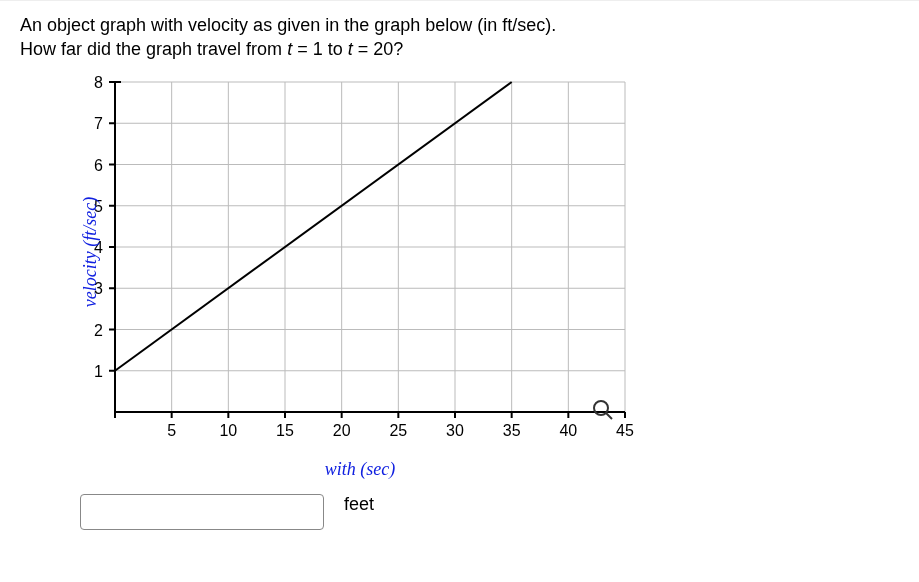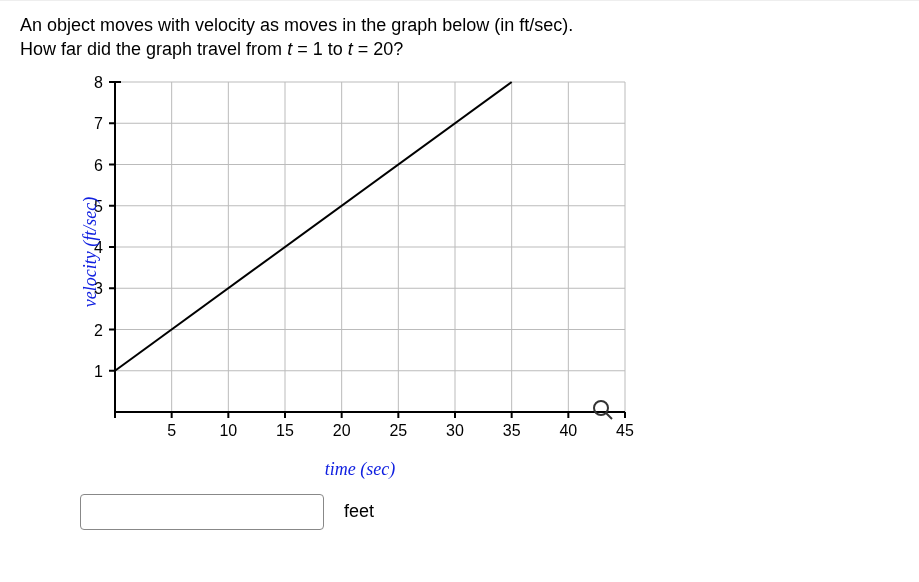--- a/index.html
+++ b/index.html
@@ -49,21 +49,21 @@
     transform: translateX(-50%);
     font-style: italic;
     color: #1020e0;
     font-size: 18px;
     font-family: Georgia, "Times New Roman", serif;
   }
   .answer-row {
     margin-top: 62px;
     margin-left: 60px;
     display: flex;
-    align-items: center;
+    align-items: flex-start;
     gap: 20px;
   }
   .answer-input {
     width: 230px;
     height: 30px;
     border: 1px solid #888;
     border-radius: 4px;
     padding: 2px 6px;
     font-size: 15px;
   }
@@ -87,28 +87,28 @@
     font-size: 16px;
     fill: #000;
   }
 </style>
 </head>
 <body>
 
 <div class="container">
 
   <div class="question">
-    <span>An object moves with velocity as moves in the graph below (in ft/sec).</span><br>
+    <span>An object graph with velocity as given in the graph below (in ft/sec).</span><br>
     <span>How far did the graph travel from </span><span class="italicv">t</span><span> = 1 to </span><span class="italicv">t</span><span> = 20?</span>
   </div>
 
   <div class="chart-wrap">
     <div class="chart-area">
       <div class="ylabel">velocity (ft/sec)</div>
-      <div class="xlabel">time (sec)</div>
+      <div class="xlabel">with (sec)</div>
       <svg id="chart-svg" width="560" height="380">
           <line x1="91.66666666666666" y1="340" x2="91.66666666666666" y2="10" stroke="#bbb" stroke-width="1"></line>
           <line x1="148.33333333333331" y1="340" x2="148.33333333333331" y2="10" stroke="#bbb" stroke-width="1"></line>
           <line x1="205" y1="340" x2="205" y2="10" stroke="#bbb" stroke-width="1"></line>
           <line x1="261.66666666666663" y1="340" x2="261.66666666666663" y2="10" stroke="#bbb" stroke-width="1"></line>
           <line x1="318.33333333333337" y1="340" x2="318.33333333333337" y2="10" stroke="#bbb" stroke-width="1"></line>
           <line x1="375" y1="340" x2="375" y2="10" stroke="#bbb" stroke-width="1"></line>
           <line x1="431.6666666666667" y1="340" x2="431.6666666666667" y2="10" stroke="#bbb" stroke-width="1"></line>
           <line x1="488.3333333333333" y1="340" x2="488.3333333333333" y2="10" stroke="#bbb" stroke-width="1"></line>
           <line x1="545" y1="340" x2="545" y2="10" stroke="#bbb" stroke-width="1"></line>

